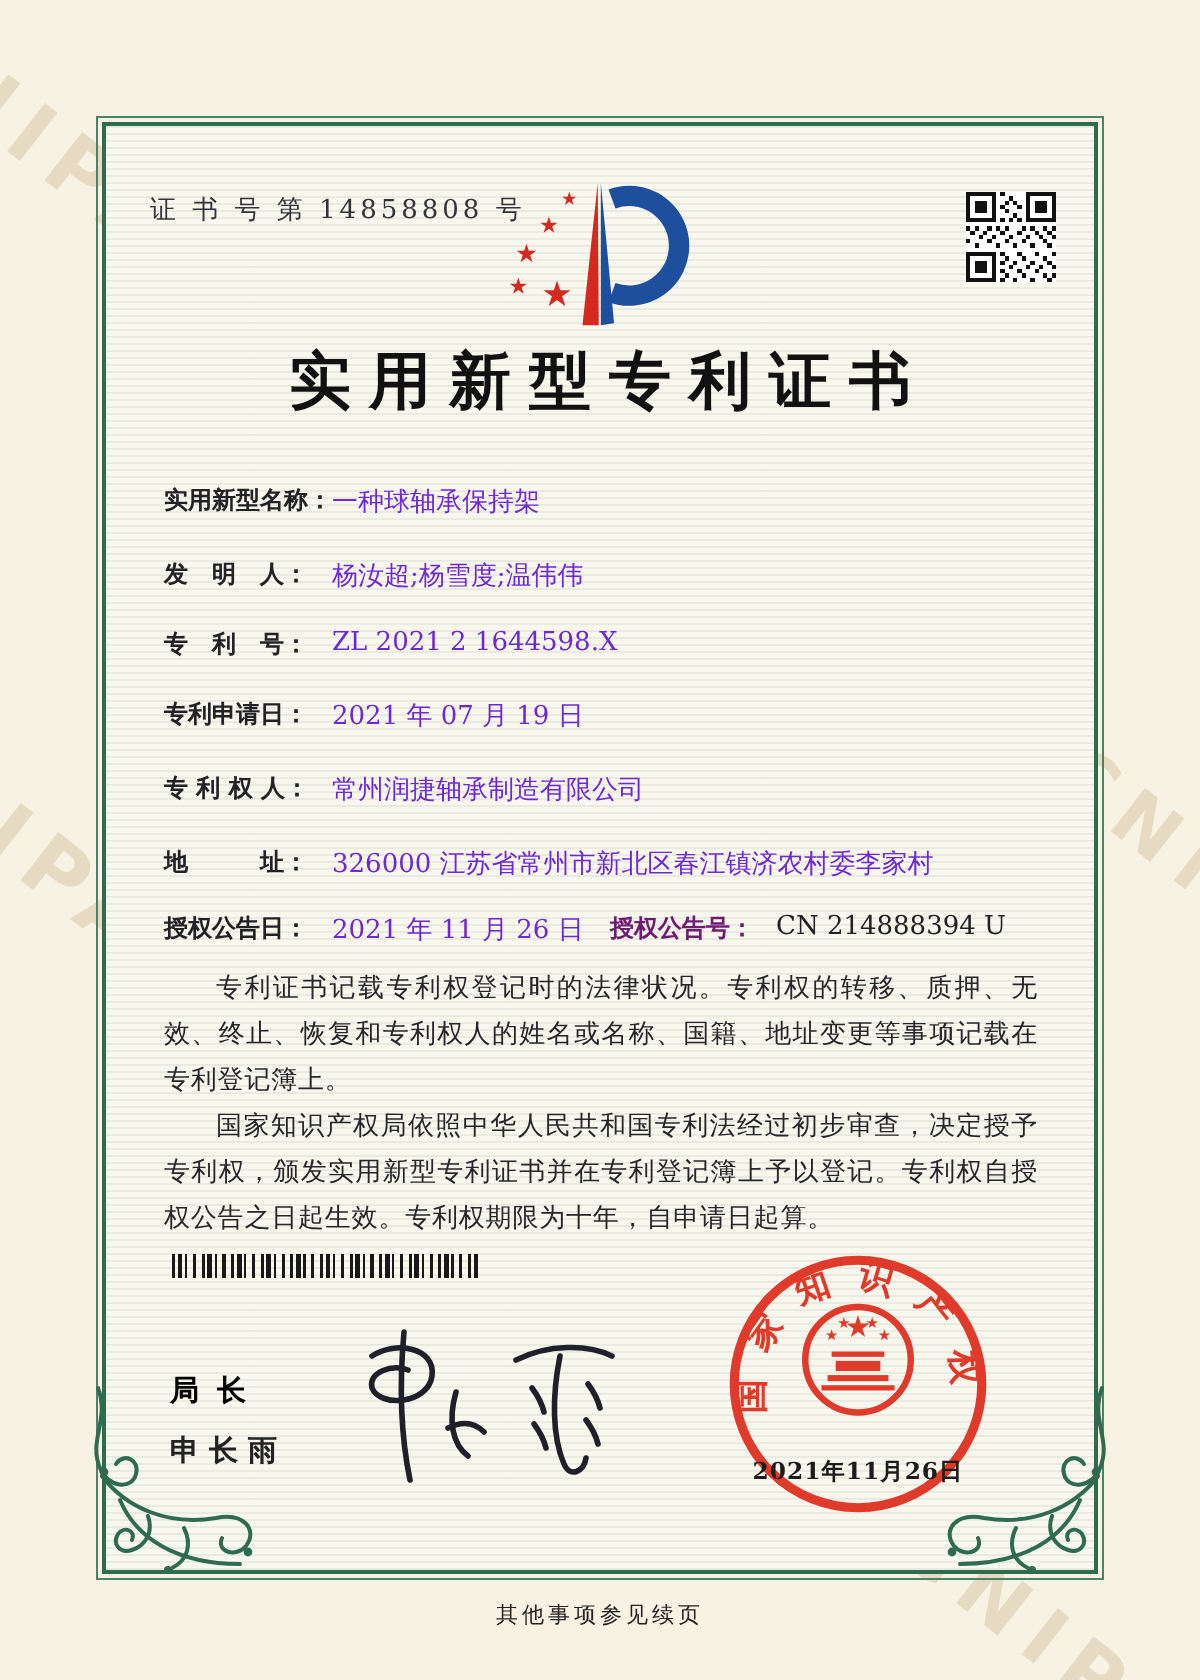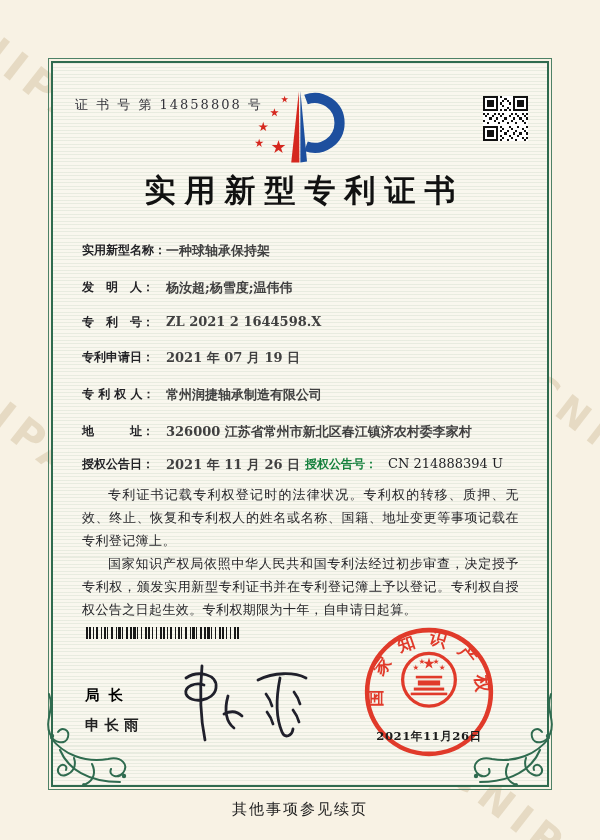--- a/index.html
+++ b/index.html
@@ -55,24 +55,24 @@
     font-size:31px;font-weight:700;letter-spacing:9px;text-indent:9px;
     color:#111;
   }
 
   .frow{left:0;width:100%;height:20px;}
   .flabel{
     position:absolute;left:82px;font-size:12px;font-weight:700;
     white-space:nowrap;color:#222226;
   }
   .fvalue{
-    position:absolute;left:166px;font-size:13px;font-weight:700;
-    white-space:nowrap;color:#404040;
-  }
-  .flabel2{position:absolute;left:305px;font-size:12px;font-weight:600;white-space:nowrap;color:#15803d;}
+    position:absolute;left:166px;font-size:13px;font-weight:400;
+    white-space:nowrap;color:#6d28d9;
+  }
+  .flabel2{position:absolute;left:305px;font-size:12px;font-weight:600;white-space:nowrap;color:#701a75;}
   .fvalue2{position:absolute;left:388px;font-size:13px;font-weight:500;white-space:nowrap;color:#222226;}
 
   .body-text{
     left:82px;top:483px;width:437px;
     font-size:13px;line-height:23px;color:#26262a;
     text-align:justify;letter-spacing:0.4px;
   }
   .body-text p{margin:0;text-indent:2em;}
 
   .barcode{
@@ -84,21 +84,21 @@
       #181818 10.4px,#181818 12px, transparent 12px, transparent 14.8px);
   }
 
   .signer-role{left:85px;top:686px;font-size:14.5px;font-weight:700;letter-spacing:9px;color:#000000;}
   .signer-name{left:85px;top:716px;font-size:14.5px;font-weight:700;letter-spacing:5px;color:#222;}
   .signature{left:172px;top:660px;}
 
   .seal{left:358px;top:621px;z-index:5;}
 
   .page-no{left:0;width:100%;top:768px;text-align:center;font-size:11.5px;letter-spacing:1px;color:#222;}
-  .cont-note{left:0;width:100%;top:800px;text-align:center;font-size:15px;letter-spacing:2px;color:#222;}
+  .cont-note{left:0;width:100%;top:800px;text-align:center;font-size:11px;letter-spacing:2px;color:#222;}
 </style>
 </head>
 <body>
 
 <div class="page">
 
   <span class="wm wm-tl">CNIPA</span>
   <span class="wm wm-pink">CNIPA</span>
   <span class="wm wm-mid">CNIPA</span>
   <span class="wm wm-left">CNIPA</span>

